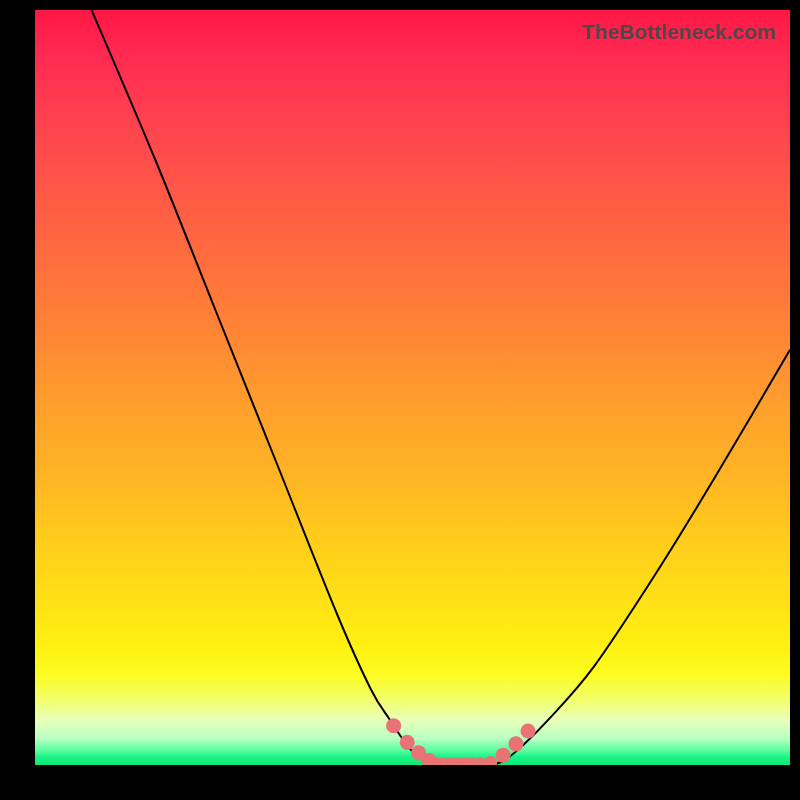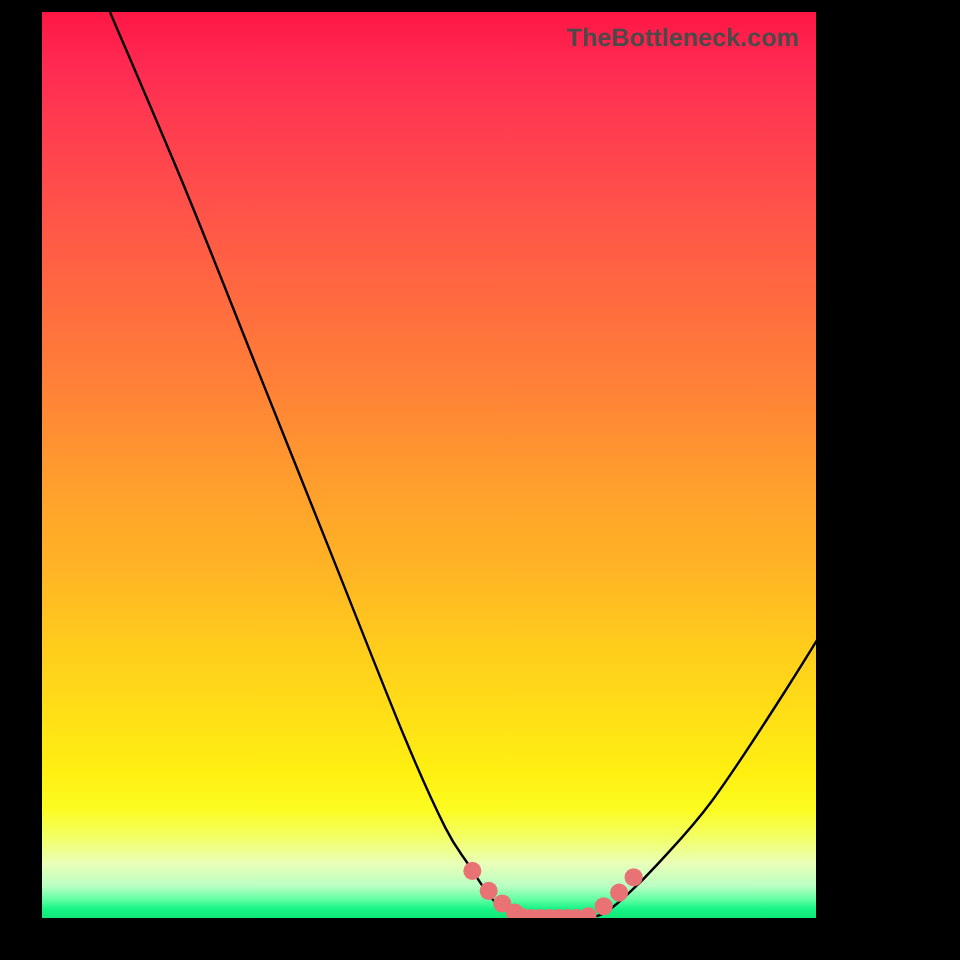--- a/index.html
+++ b/index.html
@@ -1,17 +1,17 @@
 <!DOCTYPE html>
 <html><head>
 <meta charset="utf-8">
 <style>
 body{margin:0;padding:0;background:#000;width:800px;height:800px;overflow:hidden;font-family:Arial,Helvetica,sans-serif}
 .frame{width:800px;height:800px;background:#000;position:relative}
-.plot-area{position:absolute;left:35px;top:10px;width:645px;height:755px;background:linear-gradient(to bottom,
+.plot-area{position:absolute;left:35px;top:10px;width:755px;height:755px;background:linear-gradient(to bottom,
   #ff1744 0%,
   #ff2a52 6%,
   #ff3b50 12%,
   #ff5349 22%,
   #ff6b3f 32%,
   #ff8336 42%,
   #ff9e2d 52%,
   #ffb524 62%,
   #ffcc1c 70%,
   #ffe016 78%,

